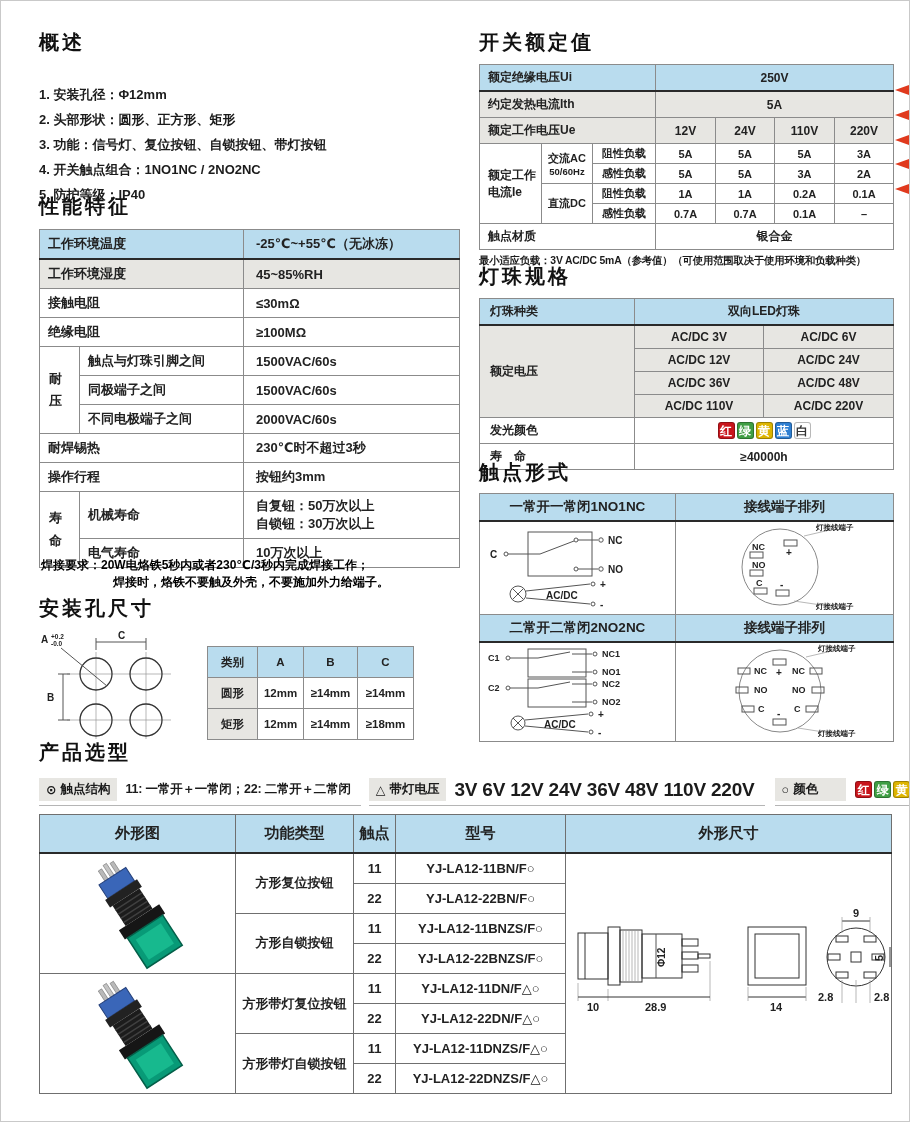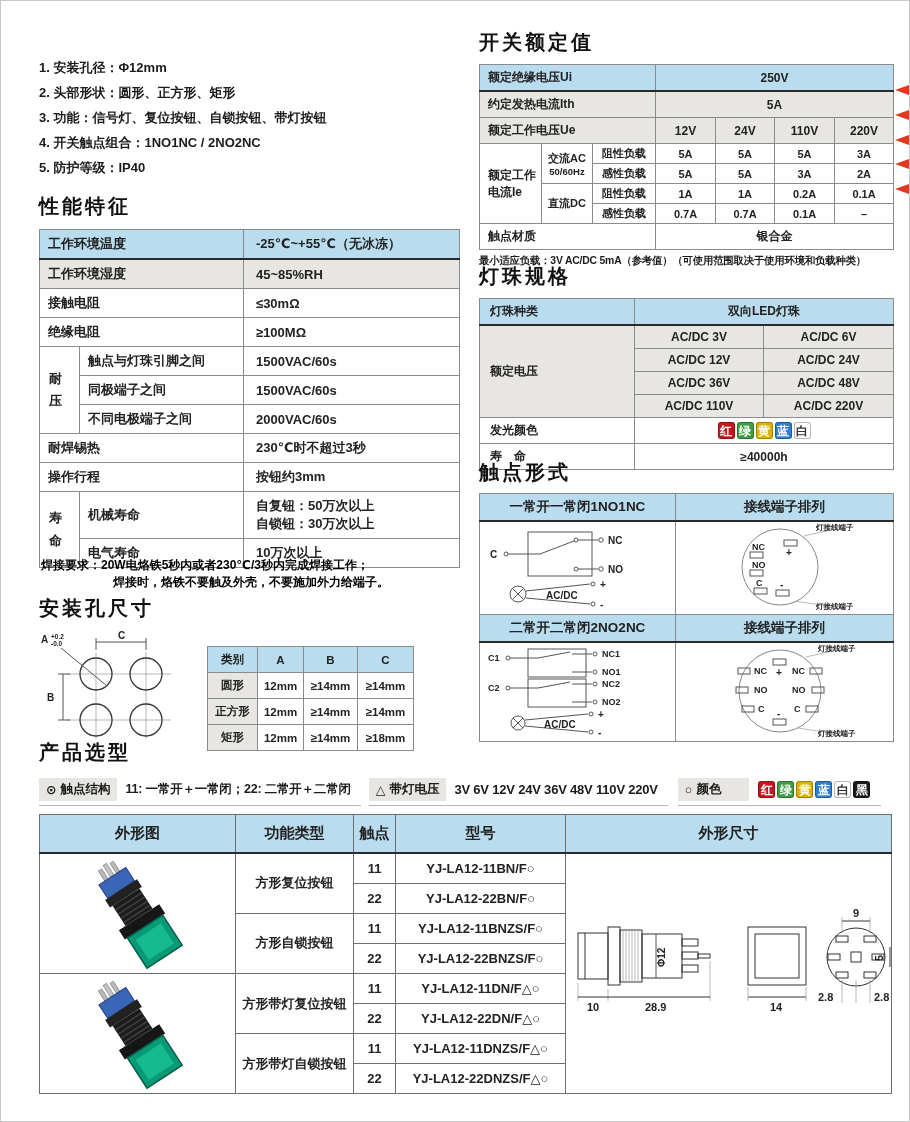--- a/index.html
+++ b/index.html
@@ -65,20 +65,21 @@
   .prod .r td{height:30px;}
   .arrow-left{position:absolute;right:0;width:0;height:0;
     border-top:5px solid transparent;border-bottom:5px solid transparent;border-right:14px solid var(--red);}
 </style>
 </head>
 <body>
 
 <div class="page">
 
   <div class="sec" style="top:28px;left:38px;width:425px;">
+    <div class="sec-title">概述</div>
     <ul class="ov-list">
       <li>1. 安装孔径：Φ12mm</li>
       <li>2. 头部形状：圆形、正方形、矩形</li>
       <li>3. 功能：信号灯、复位按钮、自锁按钮、带灯按钮</li>
       <li>4. 开关触点组合：1NO1NC / 2NO2NC</li>
       <li>5. 防护等级：IP40</li>
     </ul>
   </div>
 
   <div class="arrow-left" style="top:84px;"></div>
@@ -198,26 +199,20 @@
           <td>B</td>
           <td>C</td>
         </tr>
         <tr>
           <td class="grey">圆形</td>
           <td>12mm</td>
           <td>≥14mm</td>
           <td>≥14mm</td>
         </tr>
         <tr>
-          <td class="grey">正方形</td>
-          <td>12mm</td>
-          <td>≥14mm</td>
-          <td>≥14mm</td>
-        </tr>
-        <tr>
           <td class="grey">矩形</td>
           <td>12mm</td>
           <td>≥14mm</td>
           <td>≥18mm</td>
         </tr>
       </tbody>
         </table>
     </div>
   </div>
 
@@ -495,21 +490,21 @@
           <span>⊙</span>
           <span>触点结构</span>
         </span>
         <span class="lg-desc">11: 一常开＋一常闭；22: 二常开＋二常闭</span>
       </div>
       <div class="lg-group" style="margin-left:8px;">
         <span class="lg-chip">
           <span>△</span>
           <span>带灯电压</span>
         </span>
-        <span class="lg-desc" style="font-size:13px;">3V 6V 12V 24V 36V 48V 110V 220V</span>
+        <span class="lg-desc" style="font-size:19px;">3V 6V 12V 24V 36V 48V 110V 220V</span>
       </div>
       <div class="lg-group" style="margin-left:10px;">
         <span class="lg-chip" style="padding-right:28px;">
           <span>○</span>
           <span>颜色</span>
         </span>
         <span class="lg-desc">
           <span class="chip" style="background: rgb(200, 21, 28); color: rgb(255, 255, 255);">红</span><span class="chip" style="background: rgb(63, 158, 68); color: rgb(255, 255, 255);">绿</span><span class="chip" style="background: rgb(221, 180, 0); color: rgb(255, 255, 255);">黄</span><span class="chip" style="background: rgb(46, 127, 210); color: rgb(255, 255, 255);">蓝</span><span class="chip" style="background: rgb(255, 255, 255); color: rgb(51, 51, 51);">白</span><span class="chip" style="background: rgb(26, 26, 26); color: rgb(255, 255, 255);">黑</span>
         </span>
       </div>

